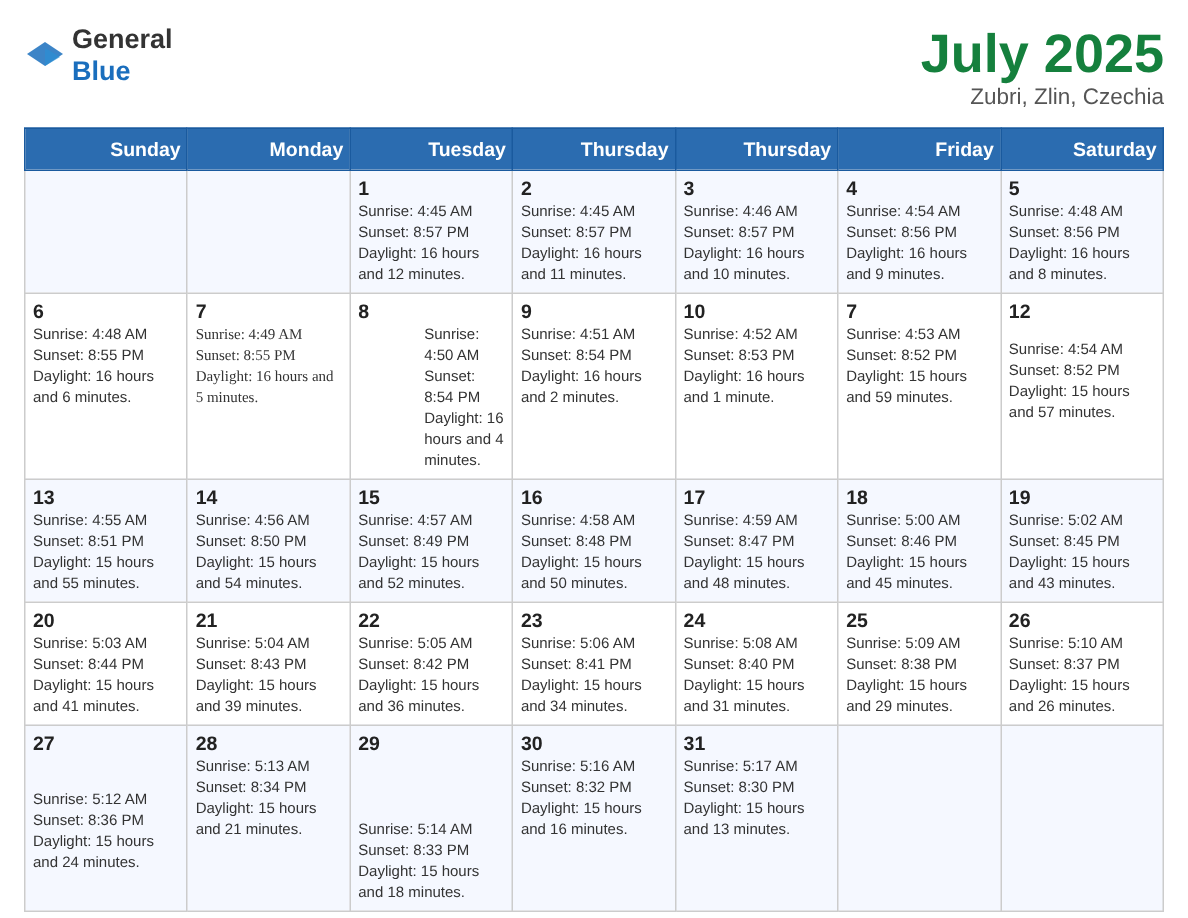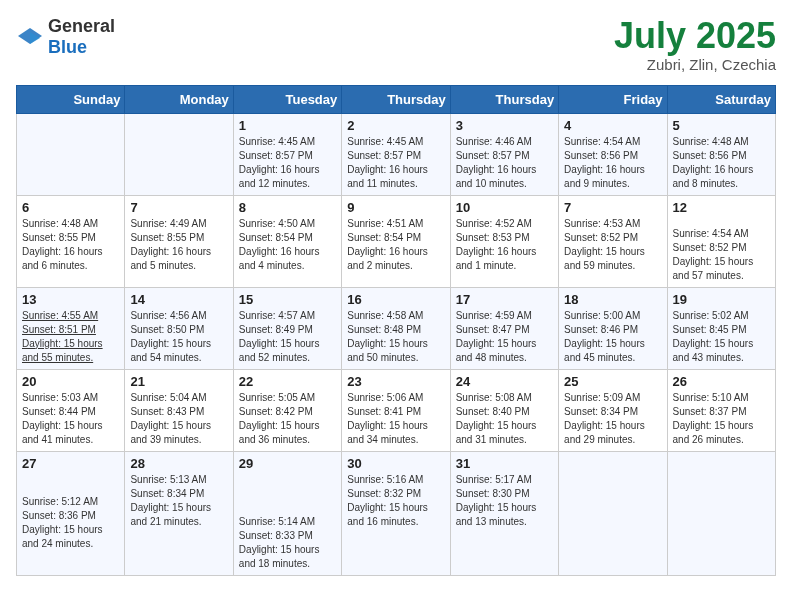--- a/index.html
+++ b/index.html
@@ -164,27 +164,27 @@
       </tr>
       <tr>
         <td>
           <span class="day-number">6</span>
           <div class="day-info" style="white-space: pre-line;">Sunrise: 4:48 AM
 Sunset: 8:55 PM
 Daylight: 16 hours and 6 minutes.</div>
         </td>
         <td>
           <span class="day-number">7</span>
-          <div class="day-info" style="white-space: pre-line;">Sunrise: 4:49 AM
+          <div class="day-info" style="white-space: pre-line; font-family: Liberation Serif, serif;">Sunrise: 4:49 AM
 Sunset: 8:55 PM
 Daylight: 16 hours and 5 minutes.</div>
         </td>
         <td>
           <span class="day-number">8</span>
-          <div class="day-info" style="white-space: pre-line;">Sunrise: 4:50 AM
+          <div class="day-info" style="white-space: pre-line; margin-left: 44px;">Sunrise: 4:50 AM
 Sunset: 8:54 PM
 Daylight: 16 hours and 4 minutes.</div>
         </td>
         <td>
           <span class="day-number">9</span>
           <div class="day-info" style="white-space: pre-line;">Sunrise: 4:51 AM
 Sunset: 8:54 PM
 Daylight: 16 hours and 2 minutes.</div>
         </td>
         <td>
@@ -202,21 +202,21 @@
         <td>
           <span class="day-number">12</span>
           <div class="day-info" style="white-space: pre-line; margin-top: 12px;">Sunrise: 4:54 AM
 Sunset: 8:52 PM
 Daylight: 15 hours and 57 minutes.</div>
         </td>
       </tr>
       <tr>
         <td>
           <span class="day-number">13</span>
-          <div class="day-info" style="white-space: pre-line; text-decoration: underline;">Sunrise: 4:55 AM
+          <div class="day-info" style="white-space: pre-line;">Sunrise: 4:55 AM
 Sunset: 8:51 PM
 Daylight: 15 hours and 55 minutes.</div>
         </td>
         <td>
           <span class="day-number">14</span>
           <div class="day-info" style="white-space: pre-line;">Sunrise: 4:56 AM
 Sunset: 8:50 PM
 Daylight: 15 hours and 54 minutes.</div>
         </td>
         <td>
@@ -277,21 +277,21 @@
         </td>
         <td>
           <span class="day-number">24</span>
           <div class="day-info" style="white-space: pre-line;">Sunrise: 5:08 AM
 Sunset: 8:40 PM
 Daylight: 15 hours and 31 minutes.</div>
         </td>
         <td>
           <span class="day-number">25</span>
           <div class="day-info" style="white-space: pre-line;">Sunrise: 5:09 AM
-Sunset: 8:34 PM
+Sunset: 8:38 PM
 Daylight: 15 hours and 29 minutes.</div>
         </td>
         <td>
           <span class="day-number">26</span>
           <div class="day-info" style="white-space: pre-line;">Sunrise: 5:10 AM
 Sunset: 8:37 PM
 Daylight: 15 hours and 26 minutes.</div>
         </td>
       </tr>
       <tr>

